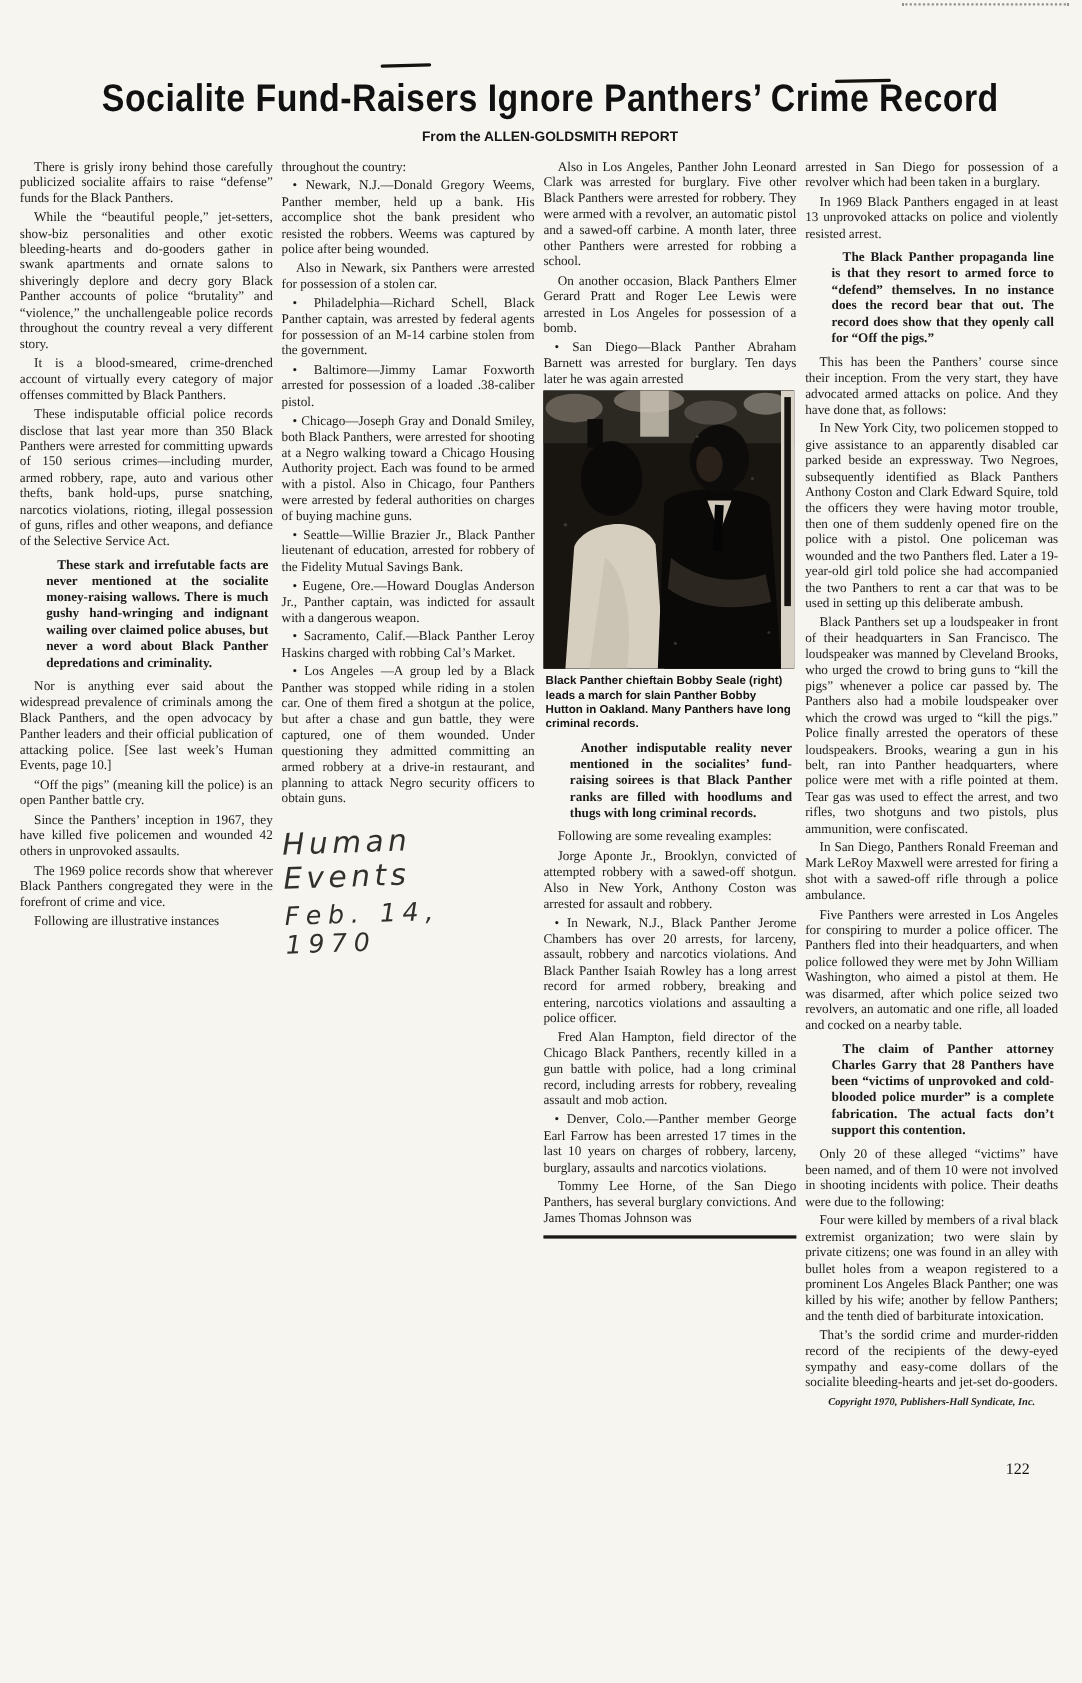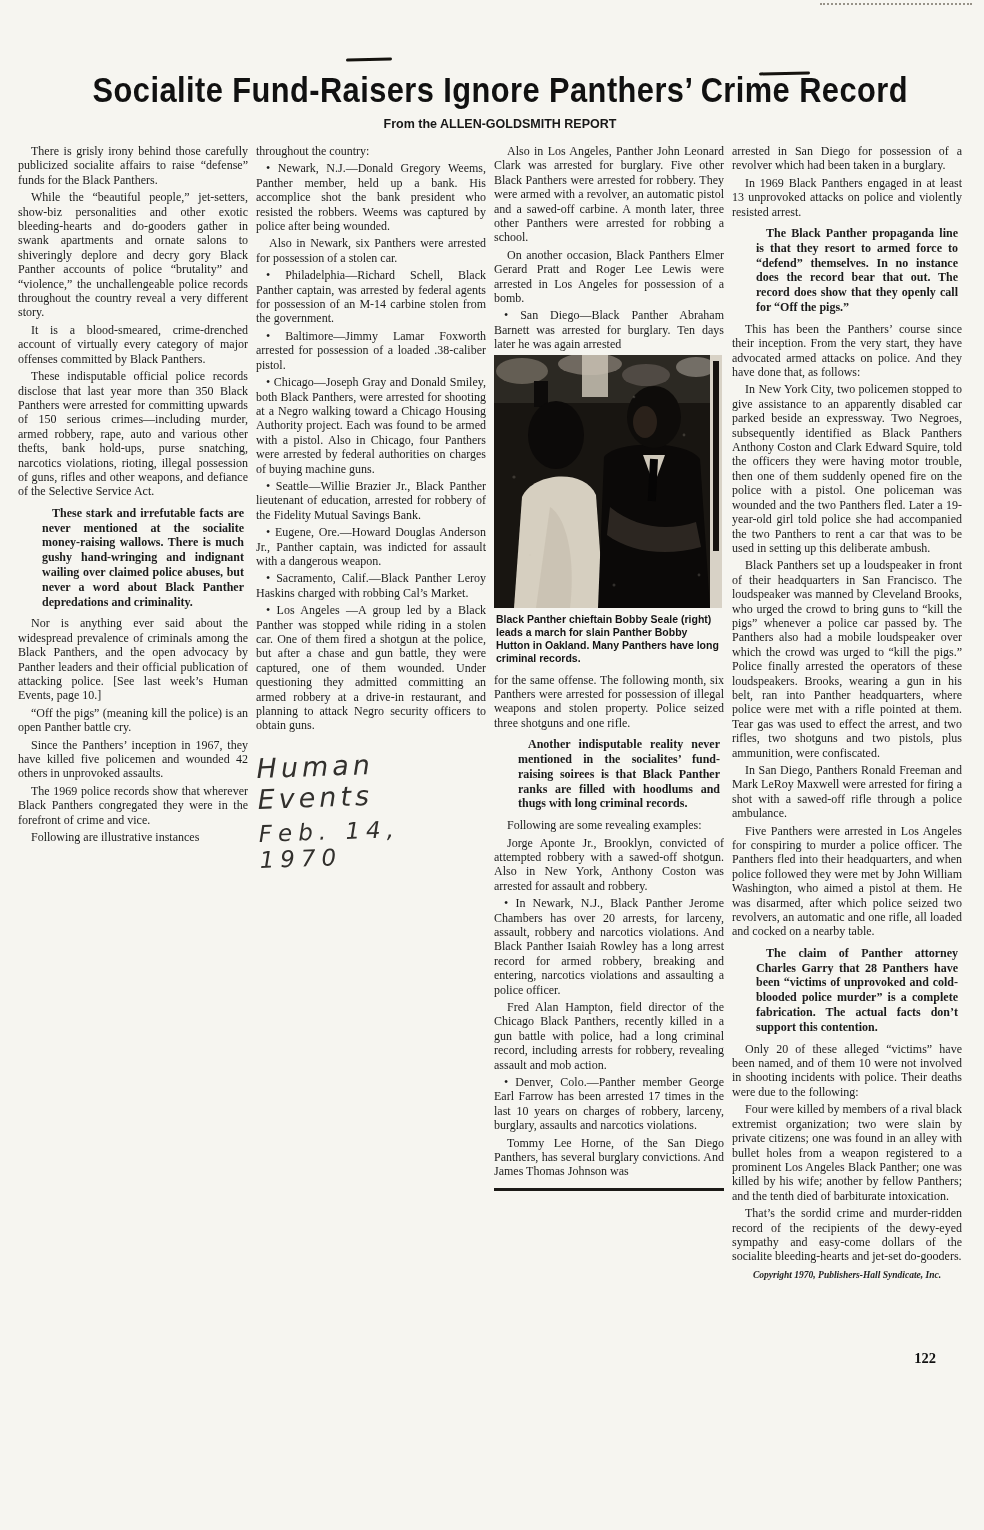--- a/index.html
+++ b/index.html
@@ -61,22 +61,22 @@
   .handwriting { margin-top:16px; margin-left:2px; transform:rotate(-2deg); color:#32302d; }
   .hw-line { font-family:"DejaVu Sans", sans-serif; font-style:italic; }
   .hw-line-1 { font-size:27px; letter-spacing:4px; }
   .hw-line-2 { font-size:23px; letter-spacing:6px; margin-top:6px; }
 
   .copyright {
     font-style:italic; font-weight:600; font-size:9.5px;
     text-align:center; margin:6px 0 0 0; color:#242424;
   }
   .pagenum {
-    font-weight:700; font-size:14.5px; text-align:right;
-    padding-right:26px; margin-top:70px; color:#111;
+    font-weight:400; font-size:14.5px; text-align:right;
+    padding-right:26px; margin-top:48px; color:#111;
   }
 </style>
 </head>
 <body>
 
 <div class="page">
   <div class="dotted-top"></div>
   <div class="dash dash-1"></div>
   <div class="dash dash-2"></div>
 
@@ -143,21 +143,20 @@
       <circle cx="20" cy="122" r="1.6"></circle>
               <circle cx="140" cy="42" r="1.3"></circle>
               <circle cx="190" cy="80" r="1.4"></circle>
       <circle cx="120" cy="230" r="1.5"></circle>
               <circle cx="36" cy="200" r="1.3"></circle>
               <circle cx="205" cy="220" r="1.4"></circle>
     </g>
   </svg>
         </div>
         <p class="caption">Black Panther chieftain Bobby Seale (right) leads a march for slain Panther Bobby Hutton in Oakland. Many Panthers have long criminal records.</p>
-        <p class="para flush">for the same offense. The following month, six Panthers were arrested for possession of illegal weapons and stolen property. Police seized three shotguns and one rifle.</p>
         <p class="para bold">Another indisputable reality never mentioned in the socialites’ fund-raising soirees is that Black Panther ranks are filled with hoodlums and thugs with long criminal records.</p>
         <p class="para first">Following are some revealing examples:</p>
         <p class="para first">Jorge Aponte Jr., Brooklyn, convicted of attempted robbery with a sawed-off shotgun. Also in New York, Anthony Coston was arrested for assault and robbery.</p>
         <p class="para bullet">• In Newark, N.J., Black Panther Jerome Chambers has over 20 arrests, for larceny, assault, robbery and narcotics violations. And Black Panther Isaiah Rowley has a long arrest record for armed robbery, breaking and entering, narcotics violations and assaulting a police officer.</p>
         <p class="para first">Fred Alan Hampton, field director of the Chicago Black Panthers, recently killed in a gun battle with police, had a long criminal record, including arrests for robbery, revealing assault and mob action.</p>
         <p class="para bullet">• Denver, Colo.—Panther member George Earl Farrow has been arrested 17 times in the last 10 years on charges of robbery, larceny, burglary, assaults and narcotics violations.</p>
         <p class="para first">Tommy Lee Horne, of the San Diego Panthers, has several burglary convictions. And James Thomas Johnson was</p>
         <div class="col-rule"></div>
       </div>
       <div class="col">

